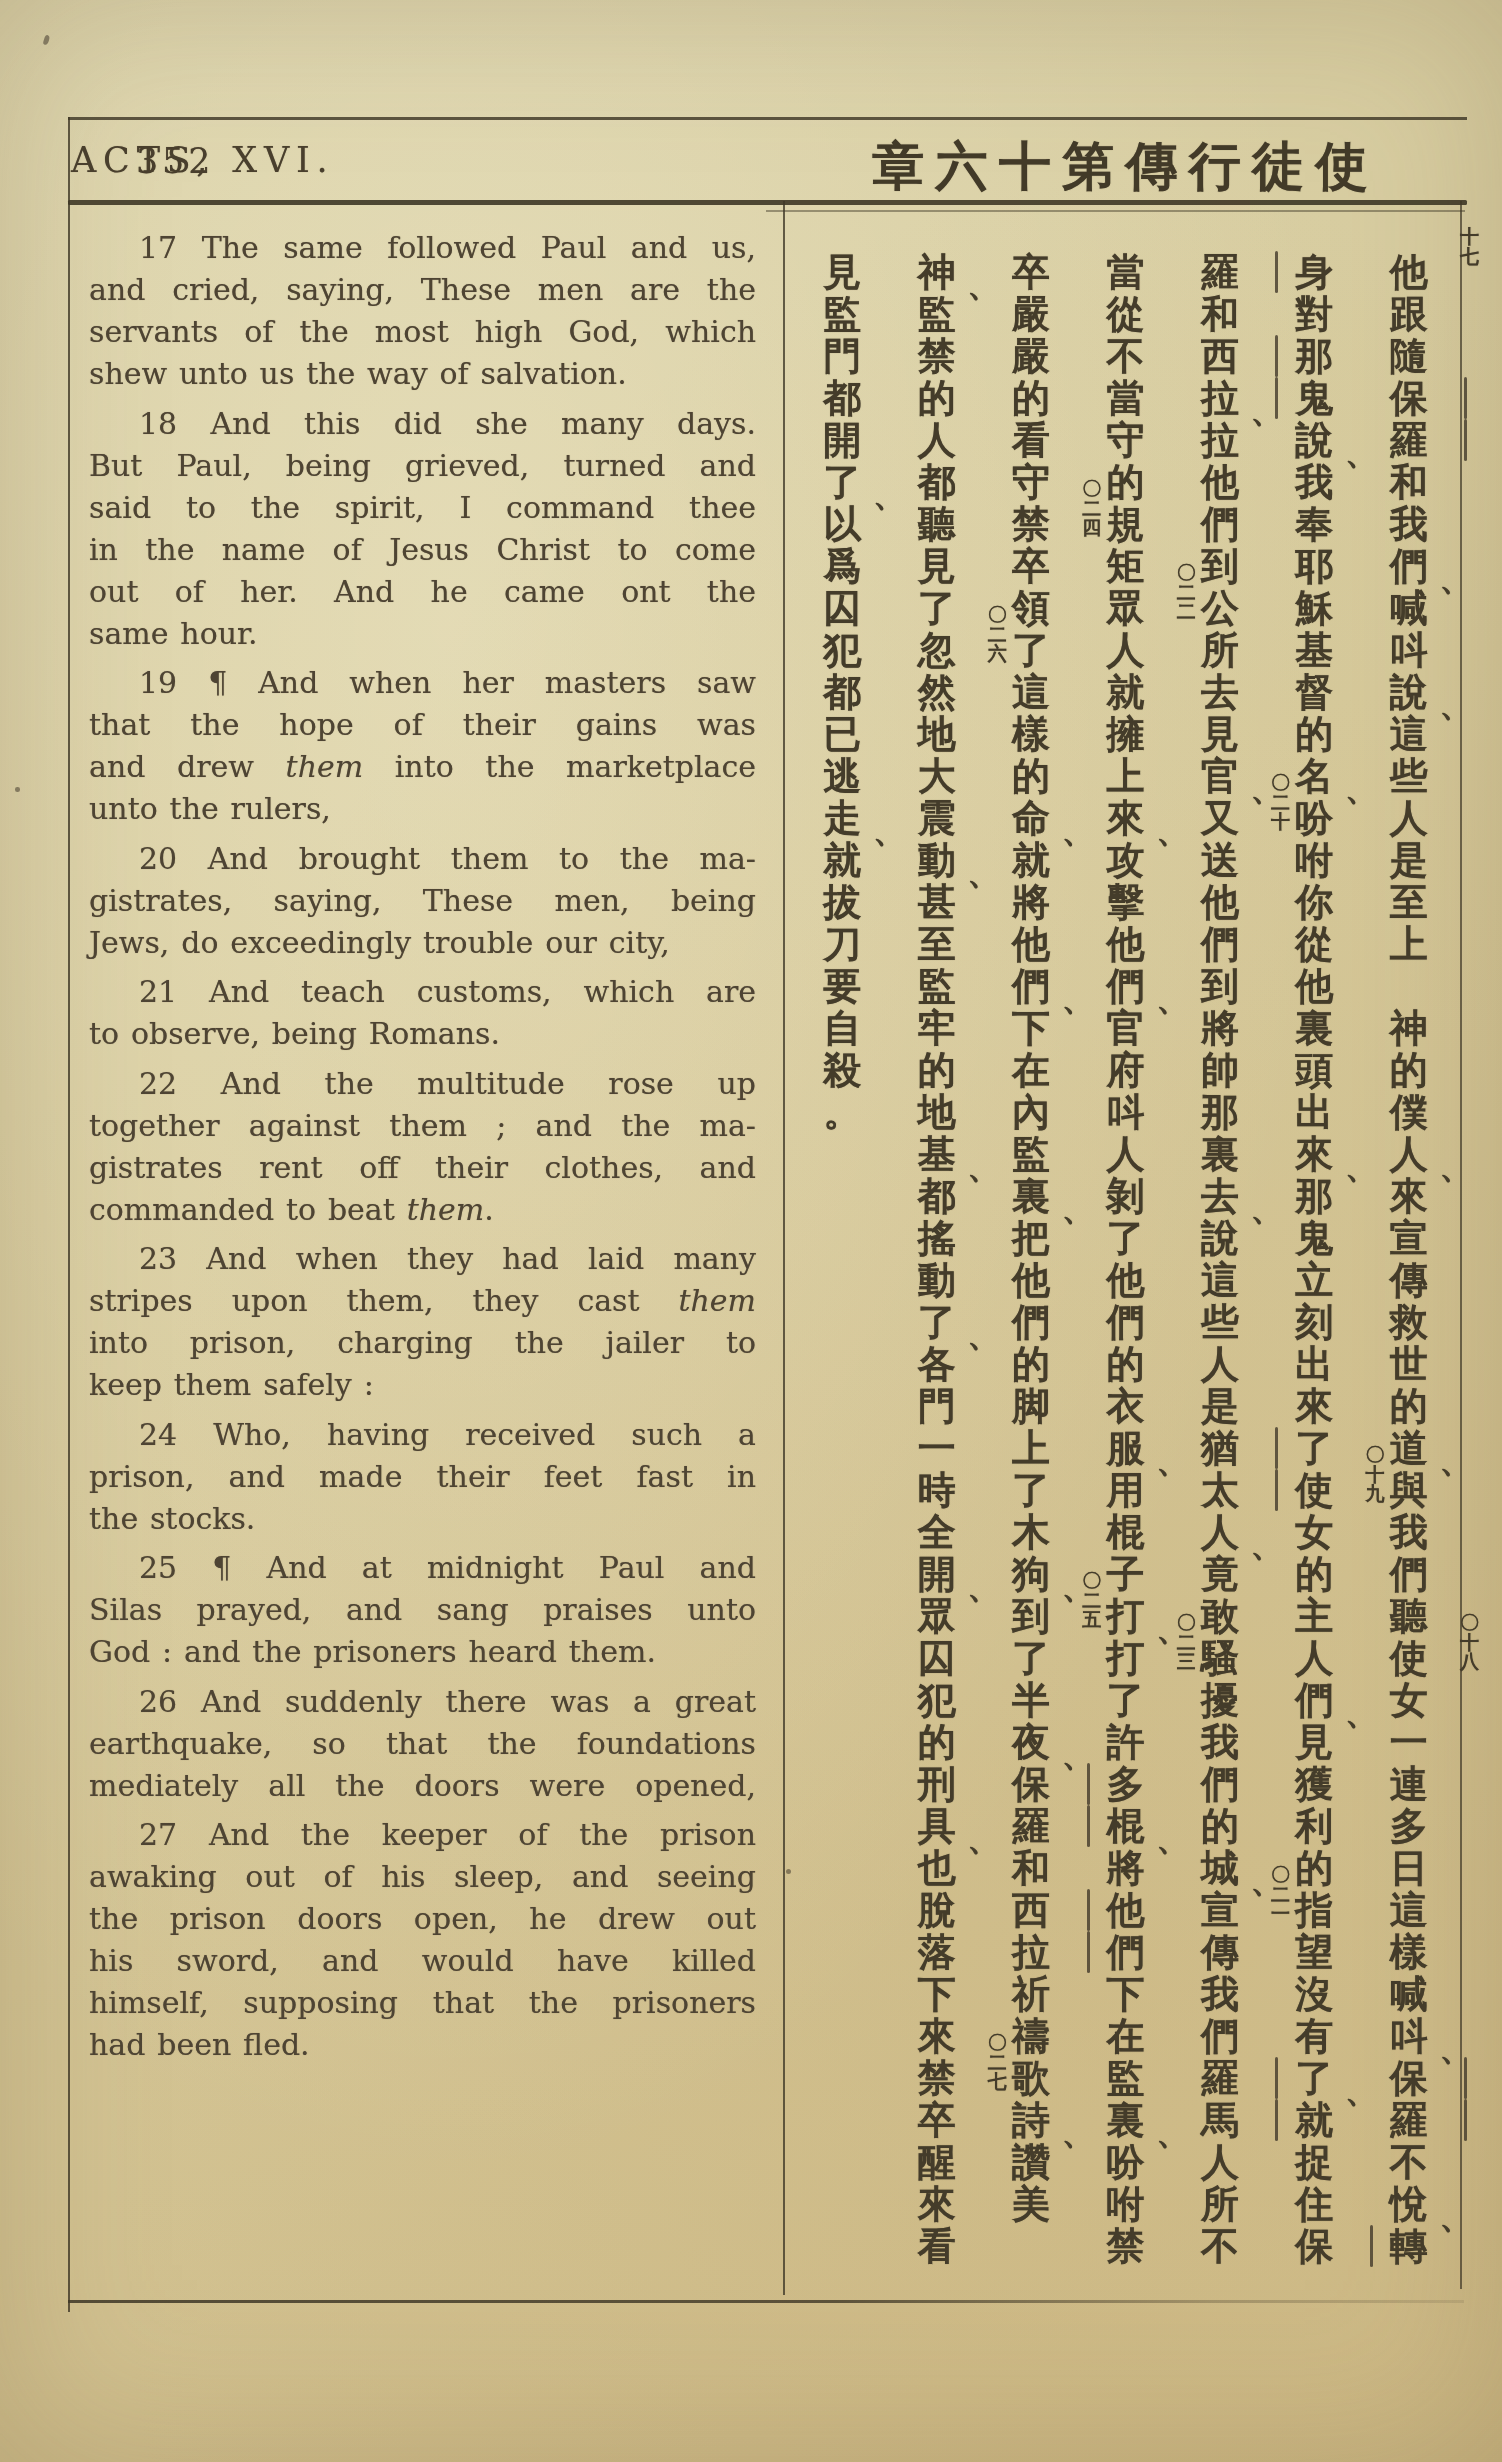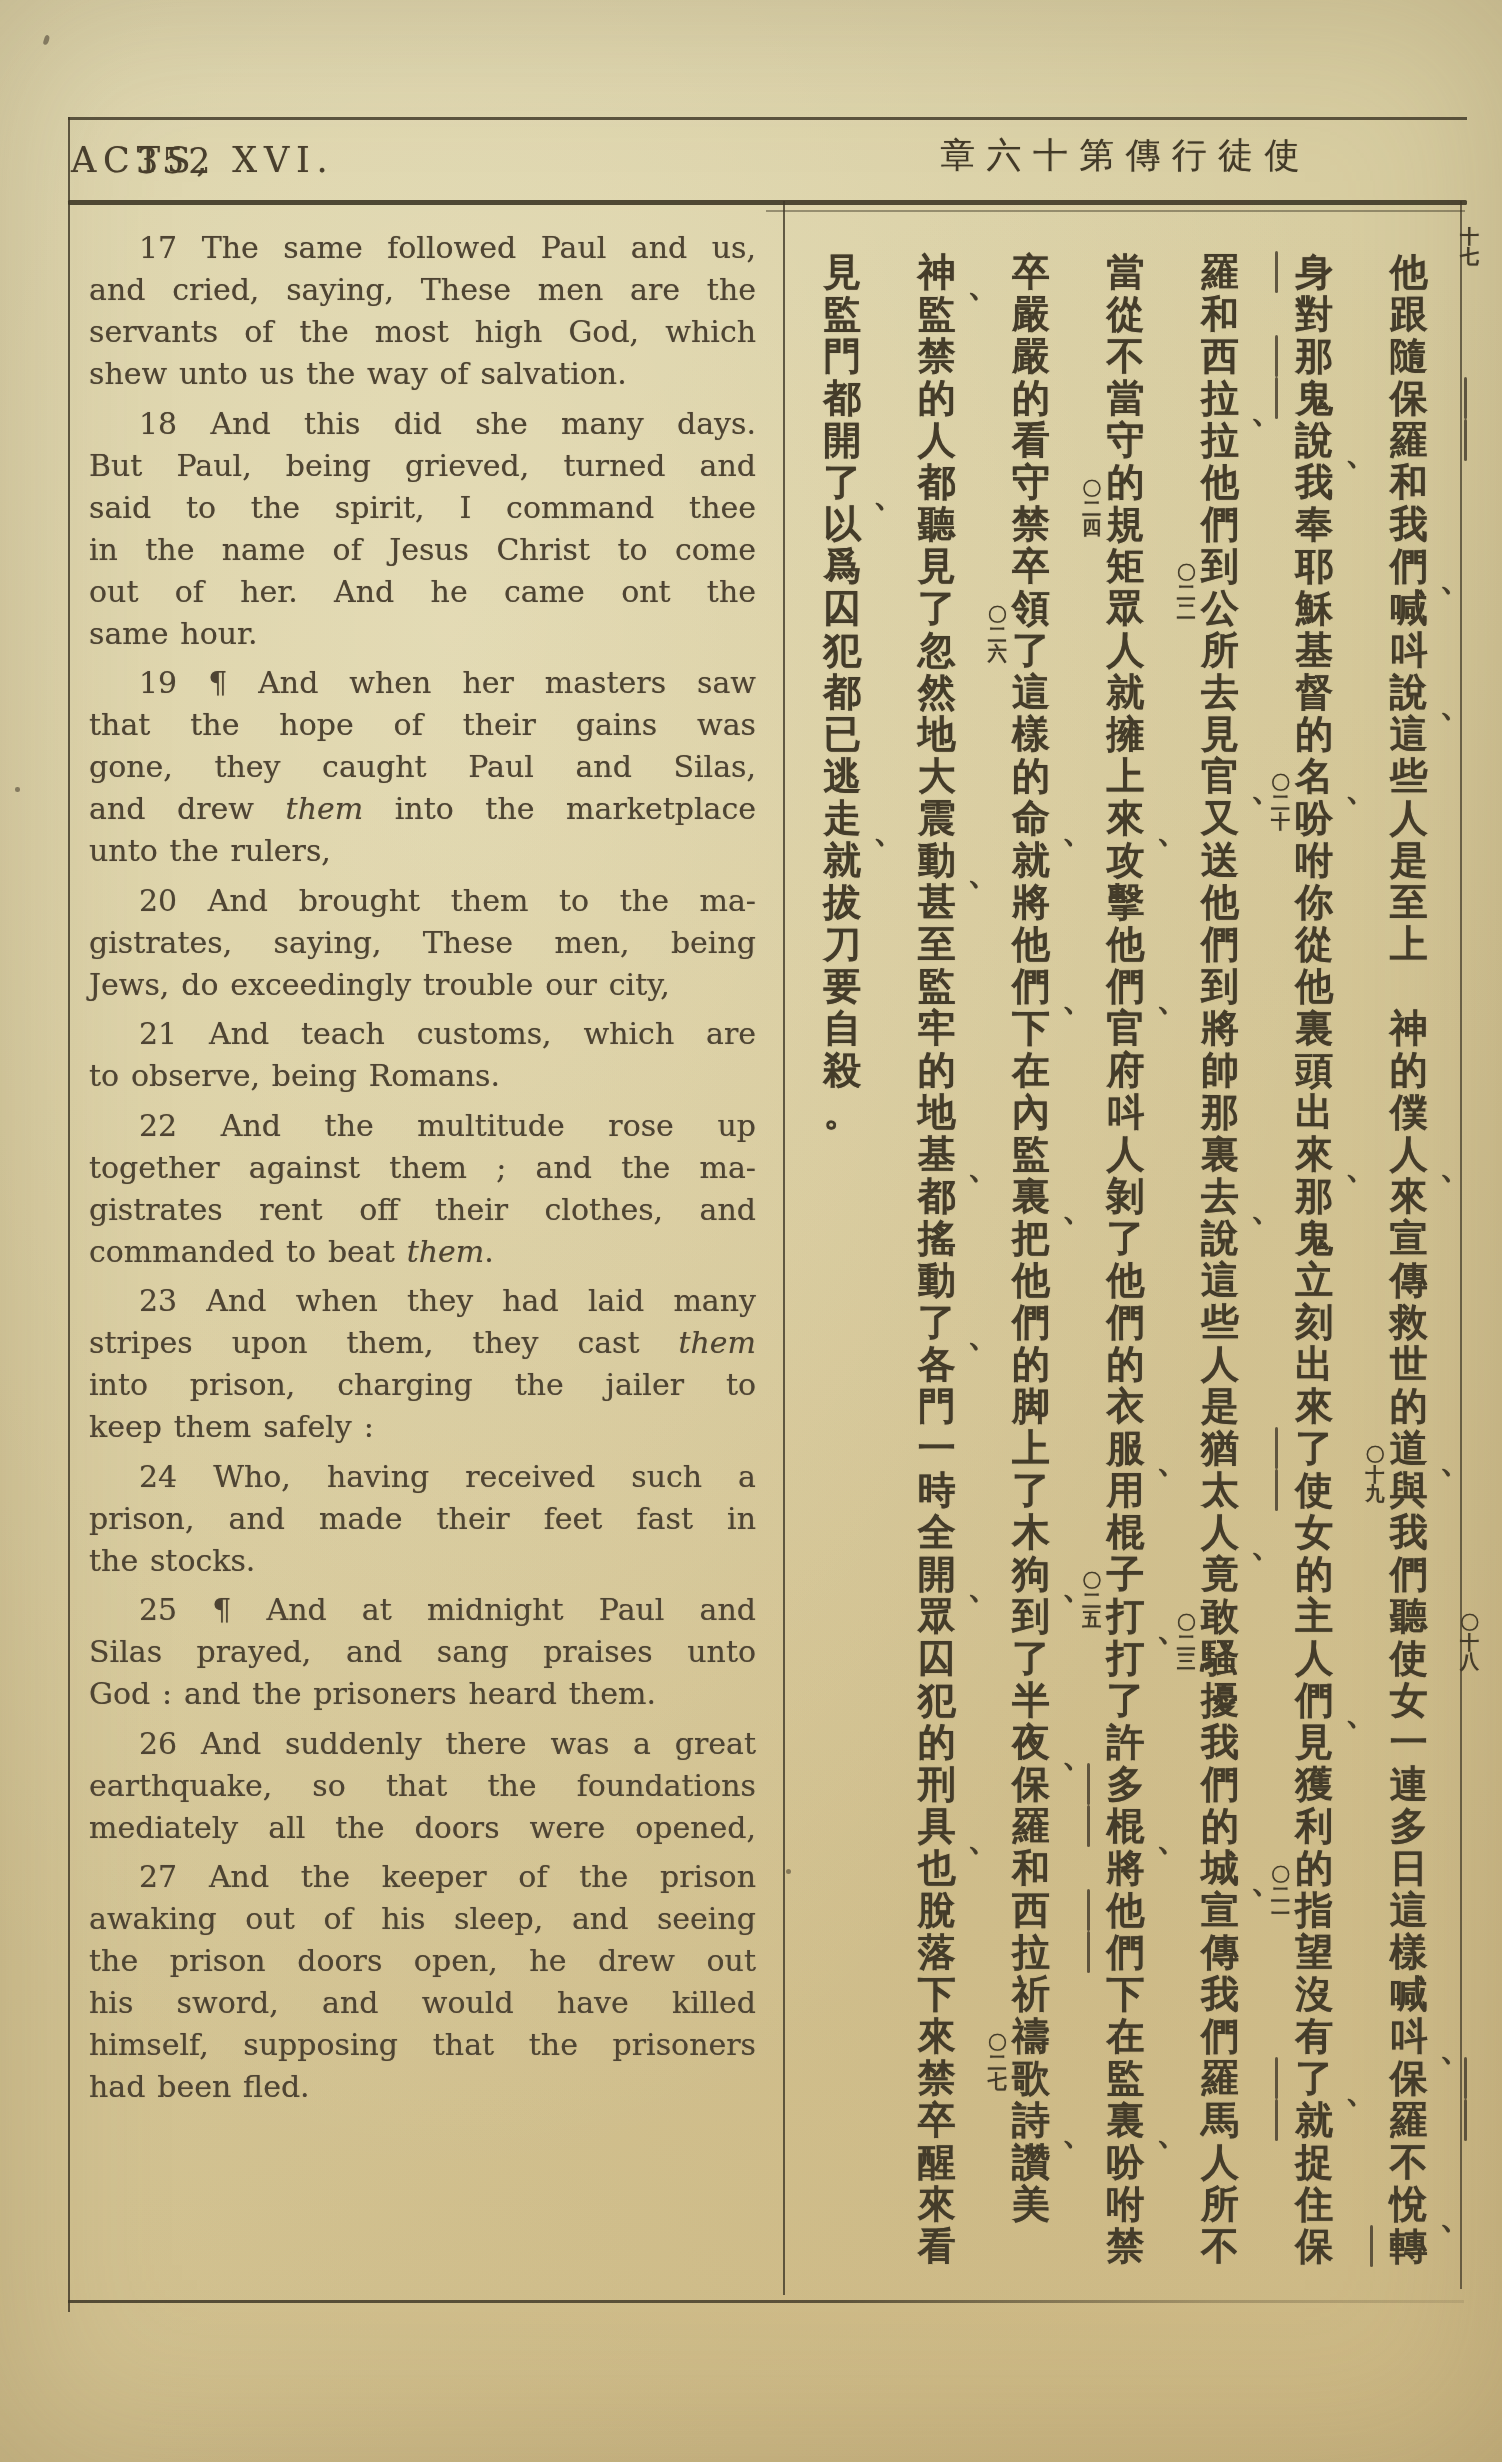--- a/index.html
+++ b/index.html
@@ -23,21 +23,21 @@
   .header-rule{top:200px;left:68px;width:1399px;height:4.5px;opacity:.9;border-radius:1.5px;}
   .header-rule2{top:210px;left:766px;width:699px;height:1.5px;opacity:.45;}
   .left-border{left:68px;top:117px;width:2.3px;height:2195px;opacity:.8;}
   .divider{left:783px;top:201px;width:2.3px;height:2094px;opacity:.78;}
   .right-border{left:1460px;top:201px;width:2.3px;height:2088px;opacity:.7;}
   .bottom-rule{top:2300px;left:68px;width:1396px;height:3px;
     background:linear-gradient(to right,rgba(62,55,38,.85) 0%,rgba(62,55,38,.8) 55%,rgba(62,55,38,.3) 82%,rgba(62,55,38,.12) 100%);}
   
   .pageno{position:absolute;left:98px;top:141px;font-size:35px;letter-spacing:3.8px;color:#493f2d;text-shadow:0 0 0.8px rgba(73,63,45,.5);margin-left:38px;}
   .entitle{position:absolute;left:71px;top:140px;width:695px;text-align:left;font-size:35px;letter-spacing:6.8px;color:#493f2d;text-shadow:0 0 0.8px rgba(73,63,45,.5);}
-  .zhtitle{position:absolute;left:795px;top:132px;width:661px;text-align:center;font-size:35px;letter-spacing:11.3px;font-weight:normal;color:#423a28;text-shadow:0 0 0.8px rgba(66,58,40,.6);}
+  .zhtitle{position:absolute;left:795px;top:132px;width:661px;text-align:center;font-size:52px;letter-spacing:11.3px;font-weight:bold;color:#423a28;text-shadow:0 0 0.8px rgba(66,58,40,.6);}
   
   .english{position:absolute;left:89px;top:227px;width:667px;color:#4e4433;
     font-size:30px;line-height:42px;text-shadow:0 0 0.8px rgba(78,68,51,.55);word-spacing:2.3px;}
   .para{margin:0 0 7.5px 0;}
   .eline{text-align:justify;text-align-last:justify;white-space:normal;}
   .eline.first{padding-left:50px;}
   .eline.final{text-align-last:left;}
   .eline i{font-style:italic;}
   
   .chinese{position:absolute;left:795px;top:251px;width:661px;height:2043px;
@@ -82,21 +82,20 @@
         <div class="eline first">18 And this did she many days.</div>
         <div class="eline">But Paul, being grieved, turned and</div>
         <div class="eline">said to the spirit, I command thee</div>
         <div class="eline">in the name of Jesus Christ to come</div>
         <div class="eline">out of her.  And he came ont the</div>
         <div class="eline final">same hour.</div>
       </div>
       <div class="para">
         <div class="eline first">19 ¶ And when her masters saw</div>
         <div class="eline">that the hope of their gains was</div>
-        <div class="eline">gone, they caught Paul and Silas,</div>
         <div class="eline">and drew <i>them</i> into the marketplace</div>
         <div class="eline final">unto the rulers,</div>
       </div>
       <div class="para">
         <div class="eline first">20 And brought them to the ma-</div>
         <div class="eline">gistrates, saying, These men, being</div>
         <div class="eline final">Jews, do exceedingly trouble our city,</div>
       </div>
       <div class="para">
         <div class="eline first">21 And teach customs, which are</div>

